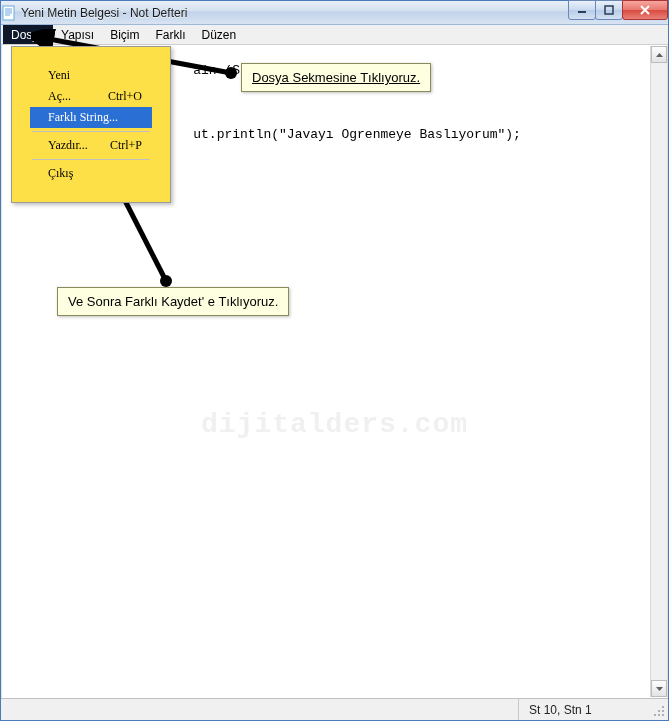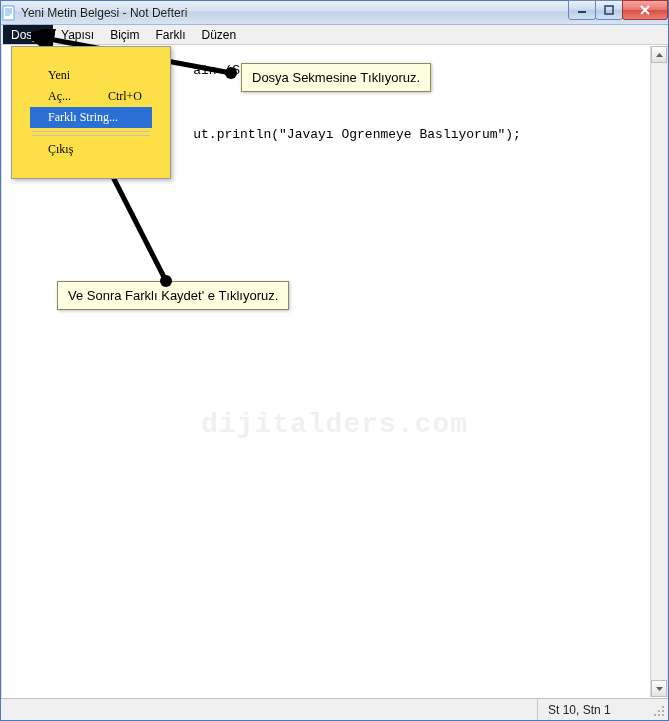--- a/index.html
+++ b/index.html
@@ -257,21 +257,21 @@
 <span style="visibility:hidden">xxxxxxxxxxxxxxxxxxxxxxxx</span><span>ain (String args[]){</span>
 <span style="visibility:hidden">xxxxxxxxxxxxxxxxxxxxxxxx</span>
 <span style="visibility:hidden">xxxxxxxxxxxxxxxxxxxxxxxx</span>
 <span style="visibility:hidden">xxxxxxxxxxxxxxxxxxxxxxxx</span>
 <span style="visibility:hidden">xxxxxxxxxxxxxxxxxxxxxxxx</span><span>ut.println("Javayı Ogrenmeye Baslıyorum");</span>
     </div>
   </div>
 
   <div class="statusbar">
     <div class="status-spacer"></div>
-    <div class="status-cell" style="width:131px">St 10, Stn 1</div>
+    <div class="status-cell" style="width:150px">St 10, Stn 1</div>
   </div>
 
   <div class="scrollbar-v">
     <div class="scroll-btn">
       <svg width="7" height="4">
           <polygon points="3.5,0 7,4 0,4" fill="#606060"></polygon>
         </svg>
     </div>
     <div class="scroll-btn bottom">
       <svg width="7" height="4">
@@ -296,28 +296,32 @@
       <span>Yeni</span>
     </div>
     <div class="dd-item">
       <span>Aç...</span>
       <span class="shortcut">Ctrl+O</span>
     </div>
     <div class="dd-item highlight">
       <span>Farklı String...</span>
     </div>
     <div class="dd-sep"></div>
+    <div class="dd-item">
+      <span>Yazdır...</span>
+      <span class="shortcut">Ctrl+P</span>
+    </div>
     <div class="dd-sep"></div>
     <div class="dd-item">
       <span>Çıkış</span>
     </div>
   </div>
 
-  <div class="callout" style="left:240px; top:62px;">Dosya Sekmesine Tıklıyoruz.</div>
-  <div class="callout" style="left:56px; top:280px;">Ve Sonra Farklı Kaydet' e Tıklıyoruz.</div>
+  <div class="callout" style="left:240px; top:62px;text-decoration:underline;">Dosya Sekmesine Tıklıyoruz.</div>
+  <div class="callout" style="left:56px; top:286px;">Ve Sonra Farklı Kaydet' e Tıklıyoruz.</div>
 
   <svg class="arrow-svg" style="left:30px; top:28px;" width="215" height="60">
     <defs>
       <marker id="ah1" markerWidth="6" markerHeight="6" refX="1" refY="3" orient="auto">
         <polygon points="0,0 6,3 0,6" fill="#000"></polygon>
       </marker>
     </defs>
     <line x1="200" y1="44" x2="18" y2="10" stroke="#000" stroke-width="5" marker-end="url(#ah1)"></line>
     <circle cx="200" cy="44" r="6" fill="#000"></circle>
   </svg>

